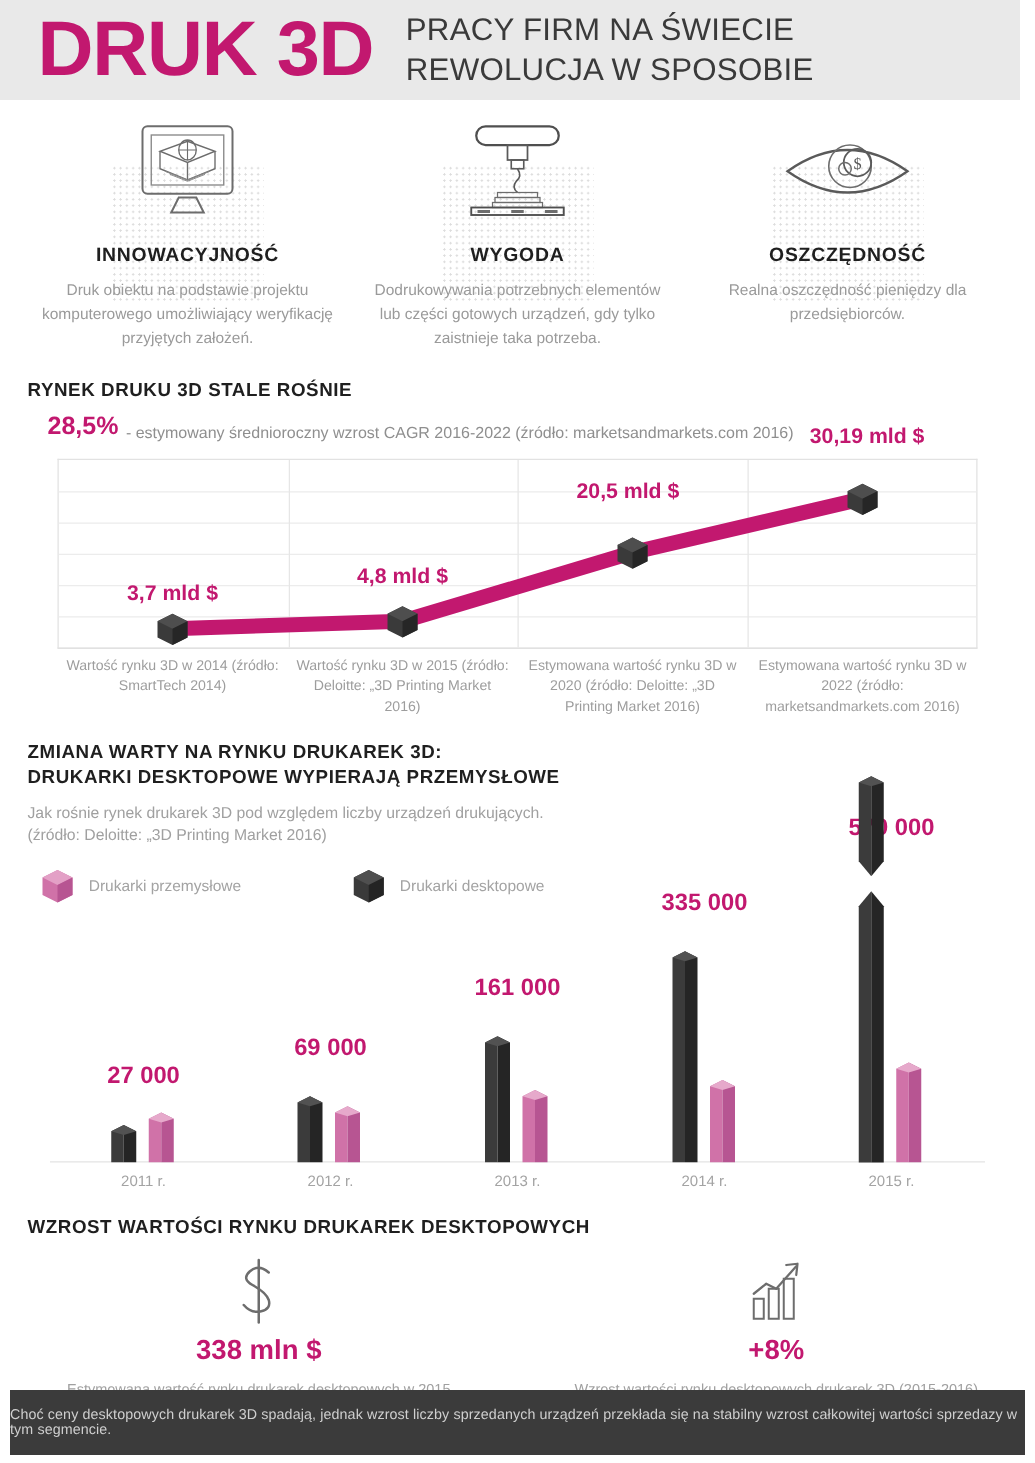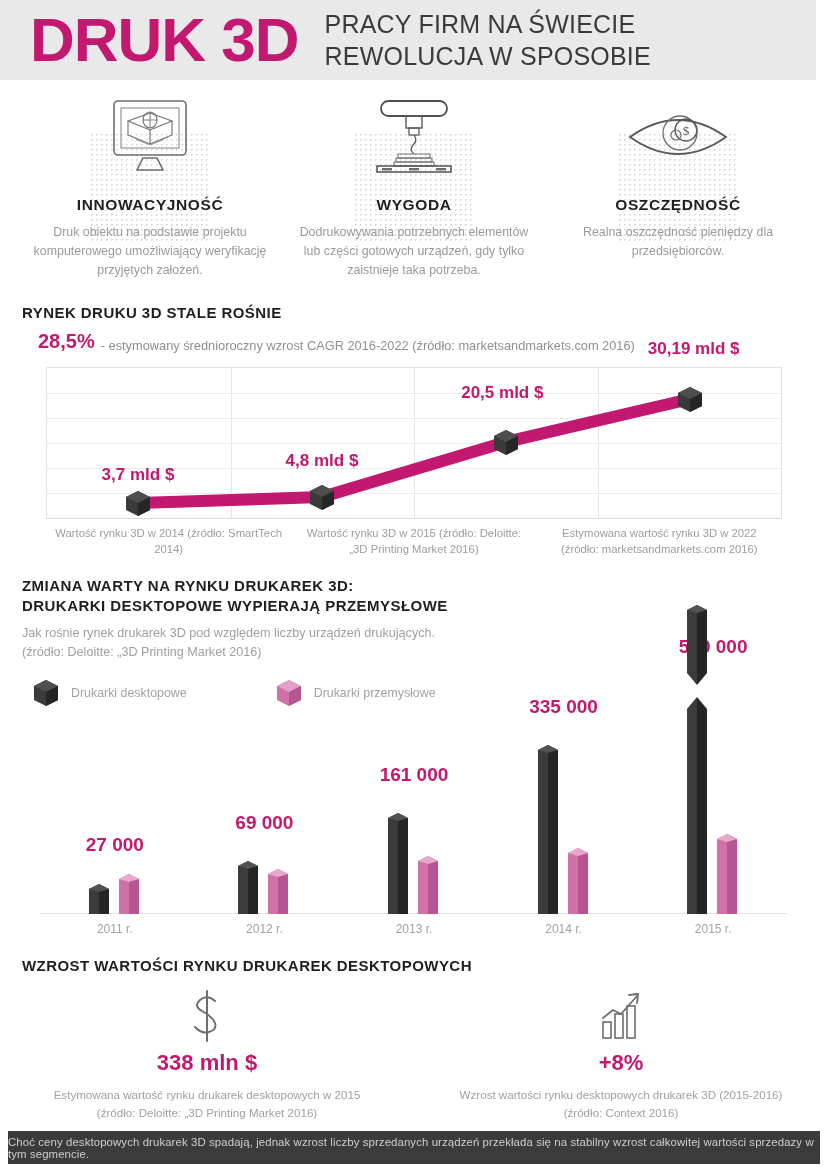--- a/index.html
+++ b/index.html
@@ -149,21 +149,21 @@
   .stats { display:flex; margin-top:10px; }
   .stat { flex:1; text-align:center; padding:0 4px; }
   .stat-icon { height:60px; display:flex; align-items:center; justify-content:center; }
   .stat-val { font-size:22px; font-weight:bold; color:#c2186f; margin-top:4px; }
   .stat-desc { font-size:11.6px; color:#a0a0a0; line-height:1.55; margin-top:10px; }
 
   
   .footer {
     position:absolute;
     left:8px; right:8px; bottom:6px;
-    height:33px;
+    height:52px;
     background:#3b3b3b;
     display:flex; align-items:center; justify-content:center;
   }
   .footer span { font-size:11.4px; color:#cfcfcf; letter-spacing:0.1px; }
 </style>
 </head>
 <body>
 
 <div class="header">
   <div class="hdr-title">DRUK 3D</div>
@@ -280,45 +280,46 @@
 
   <div class="lc-label" style="left:12.5%; top:98px;">3,7 mld $</div>
   <div class="lc-label" style="left:37.5%; top:84px;">4,8 mld $</div>
   <div class="lc-label" style="left:62%; top:16px;">20,5 mld $</div>
   <div class="lc-label" style="left:88%; top:-28px;">30,19 mld $</div>
 </div>
 
 <div class="lc-xlabels">
   <div>Wartość rynku 3D w 2014 (źródło: SmartTech 2014)</div>
   <div>Wartość rynku 3D w 2015 (źródło: Deloitte: „3D Printing Market 2016)</div>
+  <div>Estymowana wartość rynku 3D w 2020  (źródło: Deloitte: „3D Printing Market 2016)</div>
   <div>Estymowana wartość rynku 3D w 2022  (źródło: marketsandmarkets.com 2016)</div>
 </div>
 
 <div class="block bc-head">
   <div class="sec-title">ZMIANA WARTY NA RYNKU DRUKAREK 3D:</div>
   <div class="sec-title">DRUKARKI DESKTOPOWE WYPIERAJĄ PRZEMYSŁOWE</div>
   <div class="sec-note" style="margin-top:8px">Jak rośnie rynek drukarek 3D pod względem liczby urządzeń drukujących.</div>
   <div class="sec-note">(źródło: Deloitte: „3D Printing Market 2016)</div>
 
   <div class="bc-legend">
     <div class="item">
       <svg width="28" height="30" viewBox="0 0 28 30">
+        <path d="M2,8 l12,-6 l12,6 l0,14 l-12,6 l-12,-6 Z" fill="#d072a8"></path>
+        <path d="M2,8 l12,-6 l12,6 l-12,6 Z" fill="#e3a0c6"></path>
+        <path d="M14,14 l12,-6 l0,14 l-12,6 Z" fill="#b75592"></path>
+      </svg>
+      <span class="lbl">Drukarki przemysłowe</span>
+    </div>
+    <div class="item">
+      <svg width="28" height="30" viewBox="0 0 28 30">
         <path d="M2,8 l12,-6 l12,6 l0,14 l-12,6 l-12,-6 Z" fill="#3a3a3a"></path>
         <path d="M2,8 l12,-6 l12,6 l-12,6 Z" fill="#4f4f4f"></path>
         <path d="M14,14 l12,-6 l0,14 l-12,6 Z" fill="#242424"></path>
       </svg>
       <span class="lbl">Drukarki desktopowe</span>
-    </div>
-    <div class="item">
-      <svg width="28" height="30" viewBox="0 0 28 30">
-        <path d="M2,8 l12,-6 l12,6 l0,14 l-12,6 l-12,-6 Z" fill="#d072a8"></path>
-        <path d="M2,8 l12,-6 l12,6 l-12,6 Z" fill="#e3a0c6"></path>
-        <path d="M14,14 l12,-6 l0,14 l-12,6 Z" fill="#b75592"></path>
-      </svg>
-      <span class="lbl">Drukarki przemysłowe</span>
     </div>
   </div>
 </div>
 
 <div class="barchart">
   <div class="bc-base"></div>
   <div class="bc-cols">
 
     <div class="bc-col">
       <div class="bc-val" style="bottom:58px">27 000</div>

